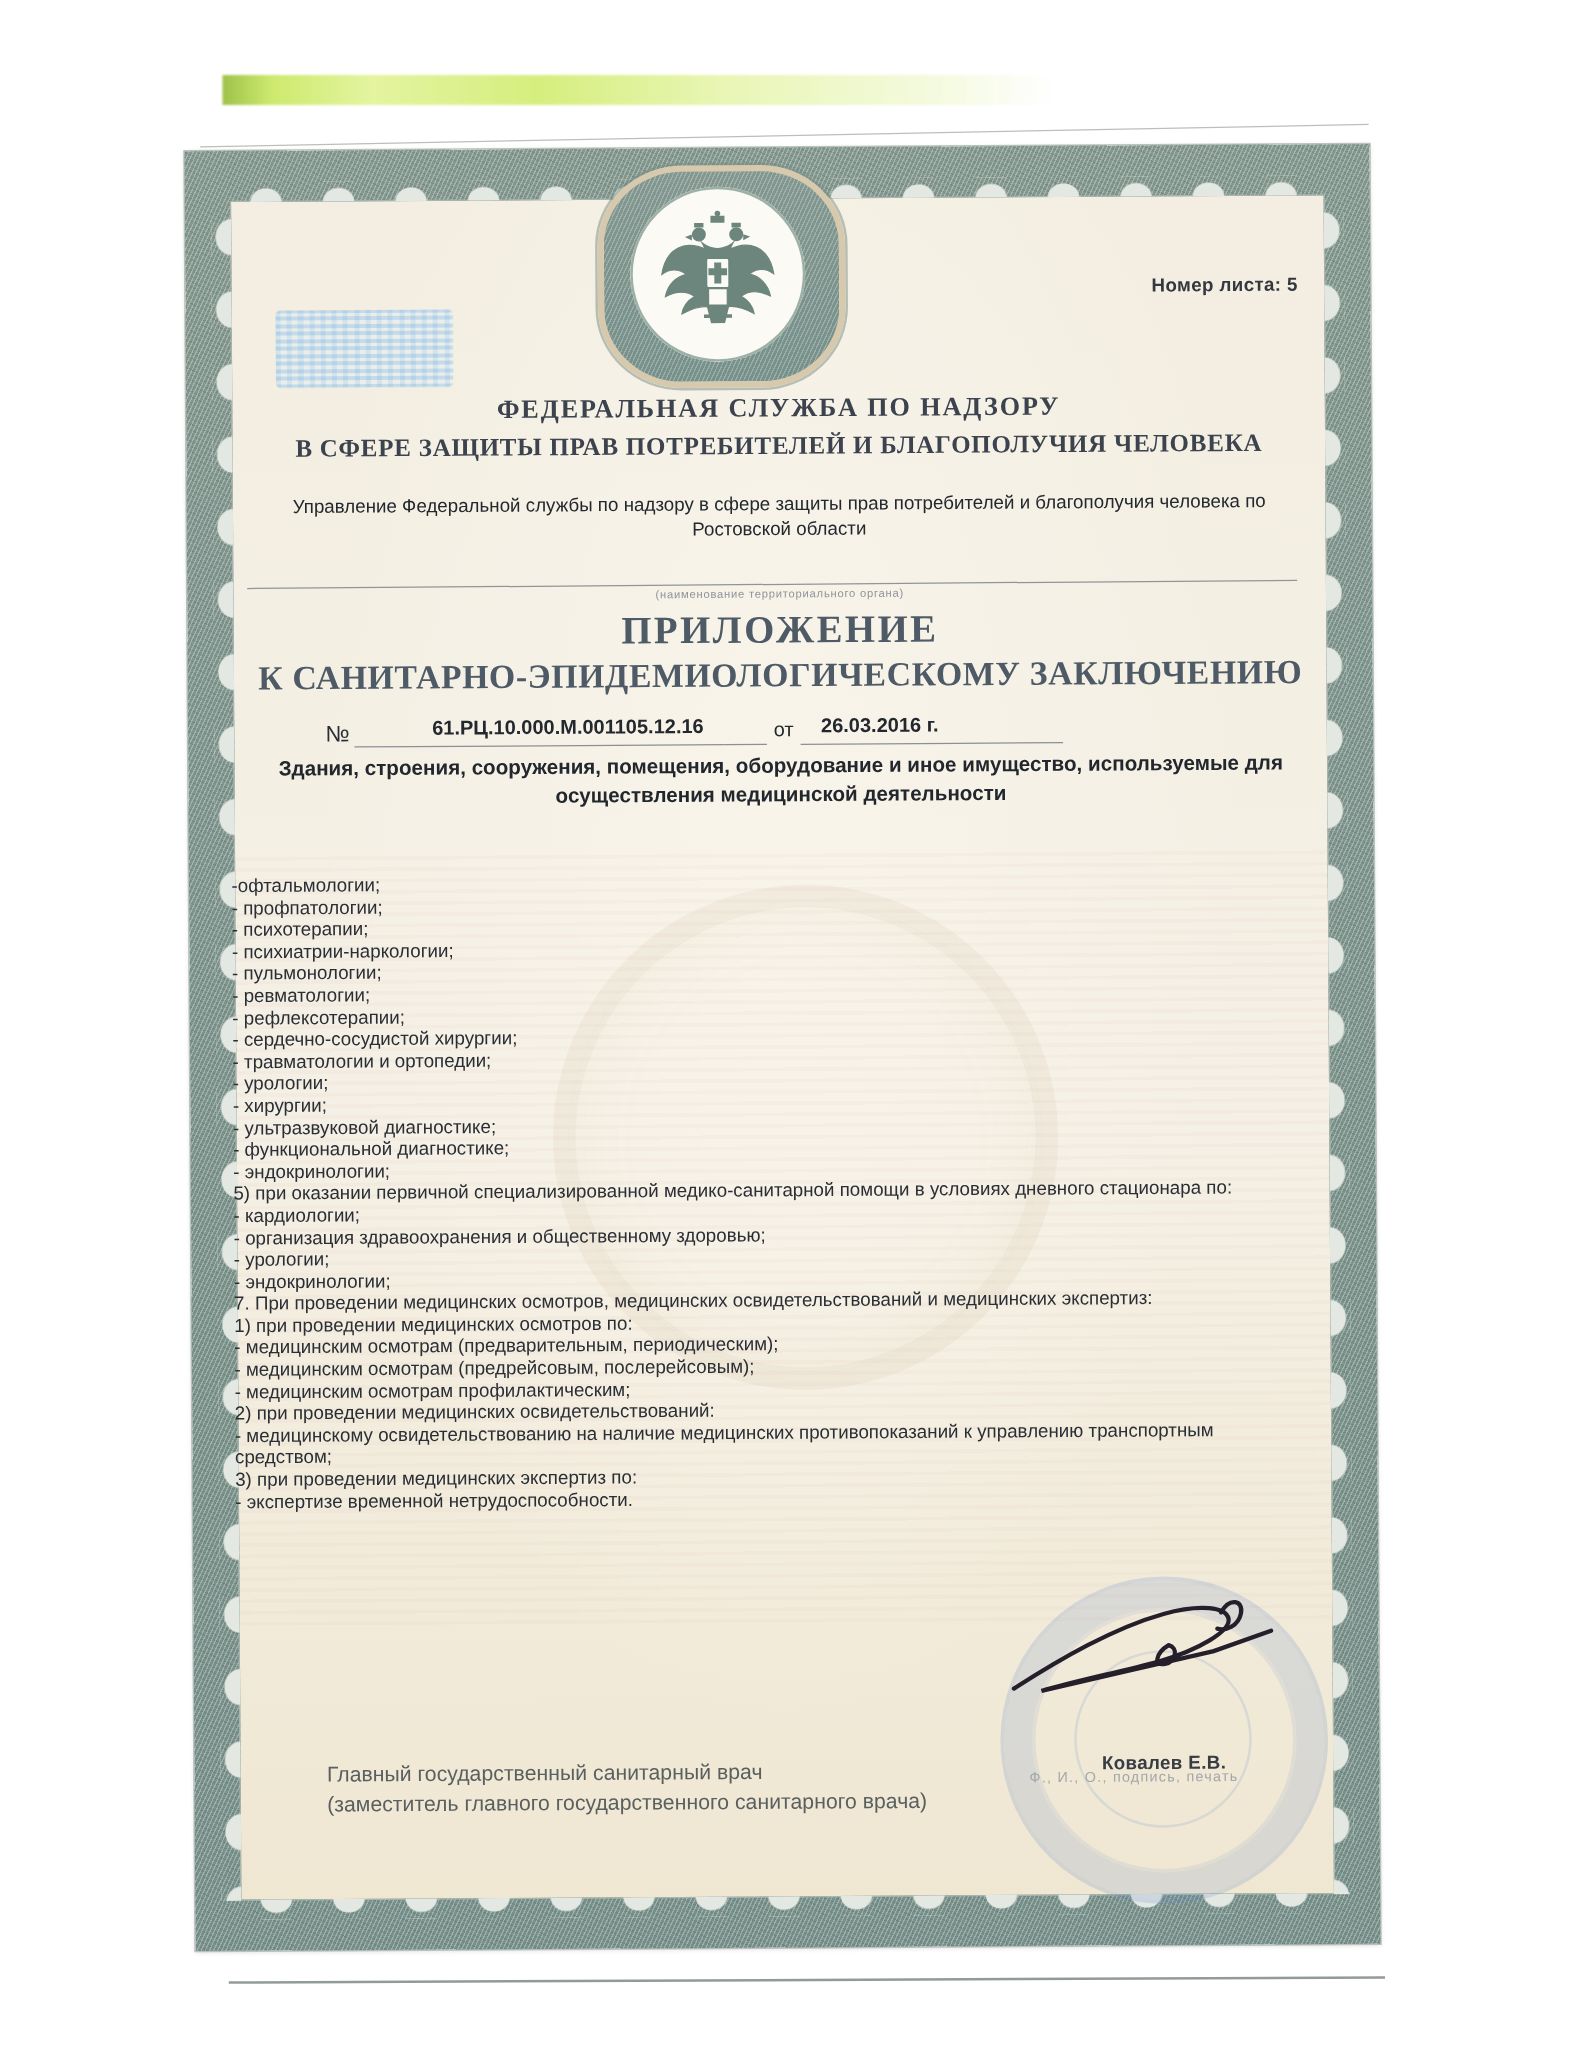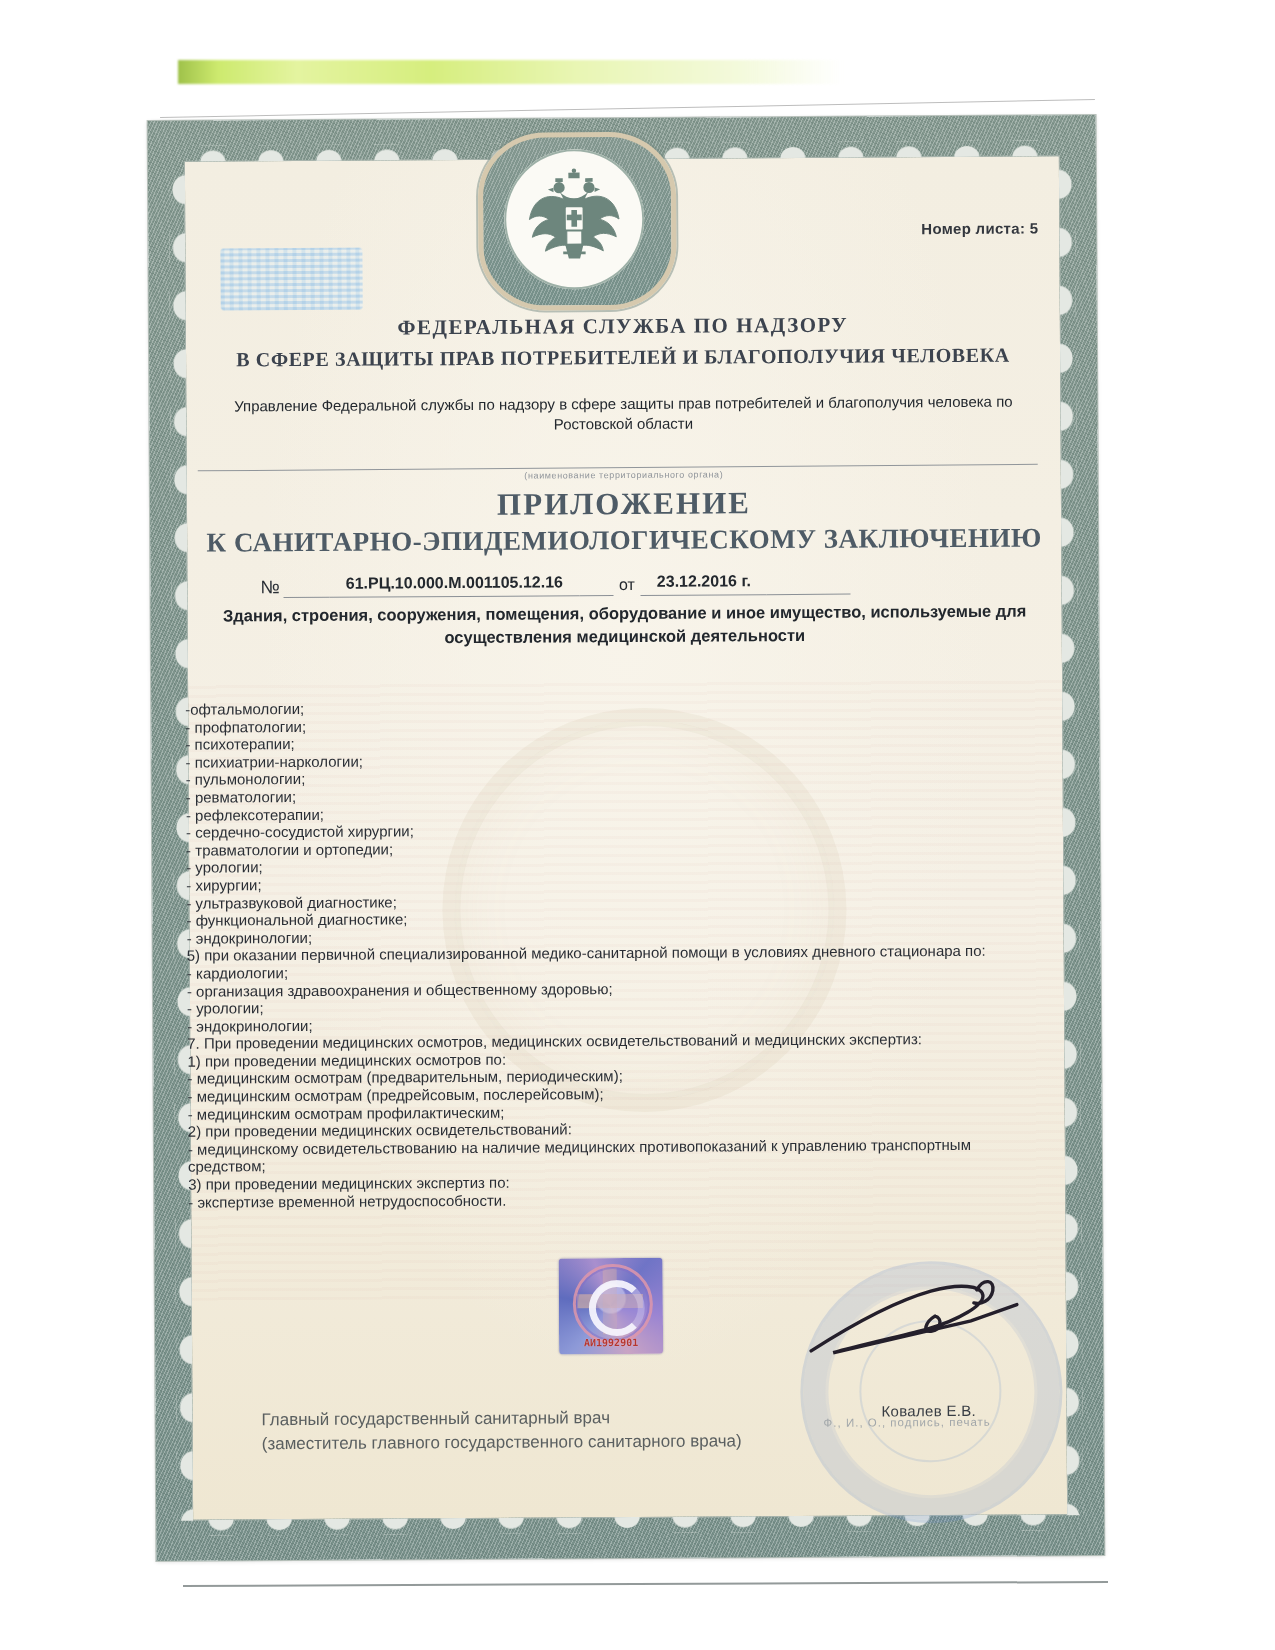--- a/index.html
+++ b/index.html
@@ -167,21 +167,21 @@
     border:3px solid rgba(104,142,204,.22);
     box-shadow:inset 0 0 0 22px rgba(104,142,204,.05), inset 0 0 0 25px rgba(104,142,204,.12);
     pointer-events:none;
   }
   .stamp::after{
     content:"";position:absolute;left:56px;top:56px;width:138px;height:138px;border-radius:50%;
     border:2px solid rgba(104,142,204,.18);
   }
   .signature-svg{position:absolute;left:650px;top:1158px;width:230px;height:96px;}
   .sig-name{
-    position:absolute;left:726px;top:1286px;font-size:15px;font-weight:normal;color:#383d44;letter-spacing:.3px;
+    position:absolute;left:726px;top:1286px;font-size:15px;font-weight:bold;color:#383d44;letter-spacing:.3px;
   }
   .sig-caption{
     position:absolute;left:668px;top:1300px;font-size:11.5px;color:#a2a7aa;letter-spacing:1px;white-space:nowrap;
   }
   .footer-role{
     position:absolute;left:106px;top:1288px;width:560px;
     font-size:17px;color:#5a5f60;line-height:24px;
   }
 </style>
 </head>
@@ -253,21 +253,21 @@
     <div class="t1">ПРИЛОЖЕНИЕ</div>
     <div class="t2">К САНИТАРНО-ЭПИДЕМИОЛОГИЧЕСКОМУ ЗАКЛЮЧЕНИЮ</div>
   </div>
 
   <div class="num-row">
     <span class="no">№</span>
     <span class="blank b1"></span>
     <span class="val">61.РЦ.10.000.М.001105.12.16</span>
     <span class="blank b2"></span>
     <span class="ot">от</span>
-    <span class="val">23.12.2016 г.</span>
+    <span class="val">26.03.2016 г.</span>
     <span class="blank b3"></span>
   </div>
 
   <div class="subject">
     <div>Здания, строения, сооружения, помещения, оборудование и иное имущество, используемые для</div>
     <div>осуществления медицинской деятельности</div>
   </div>
 
   <div class="body-text">
       <div class="body-line">-офтальмологии;</div>
@@ -293,27 +293,20 @@
       <div class="body-line">1) при проведении медицинских осмотров по:</div>
       <div class="body-line">- медицинским осмотрам (предварительным, периодическим);</div>
       <div class="body-line">- медицинским осмотрам (предрейсовым, послерейсовым);</div>
       <div class="body-line">- медицинским осмотрам профилактическим;</div>
       <div class="body-line">2) при проведении медицинских освидетельствований:</div>
       <div class="body-line">- медицинскому освидетельствованию на наличие медицинских противопоказаний к управлению транспортным средством;</div>
       <div class="body-line">3) при проведении медицинских экспертиз по:</div>
       <div class="body-line">- экспертизе временной нетрудоспособности.</div>
     </div>
 
-  <div class="hologram">
-    <div class="cross-h"></div>
-    <div class="cross-v"></div>
-    <div class="ring"></div>
-    <div class="gear"></div>
-    <div class="holo-num">АИ1992901</div>
-  </div>
 
   <div class="stamp"></div>
   <svg class="signature-svg" viewBox="0 0 230 96">
     <g fill="none" stroke="#241f2b" stroke-width="3.4" stroke-linecap="round">
       <path d="M6,76 C44,52 86,28 126,17 C156,9 176,12 178,21 C180,31 154,46 122,55 C92,63 56,70 28,78 C70,69 124,56 166,47 L212,31"></path>
       <path d="M130,42 c-10,6 -13,17 -3,15 c9,-2 11,-13 3,-15"></path>
       <path d="M172,16 C179,4 190,6 188,17 C186,27 176,31 169,29"></path>
     </g>
   </svg>
   <div class="sig-caption">Ф., И., О.,  подпись,  печать</div>

